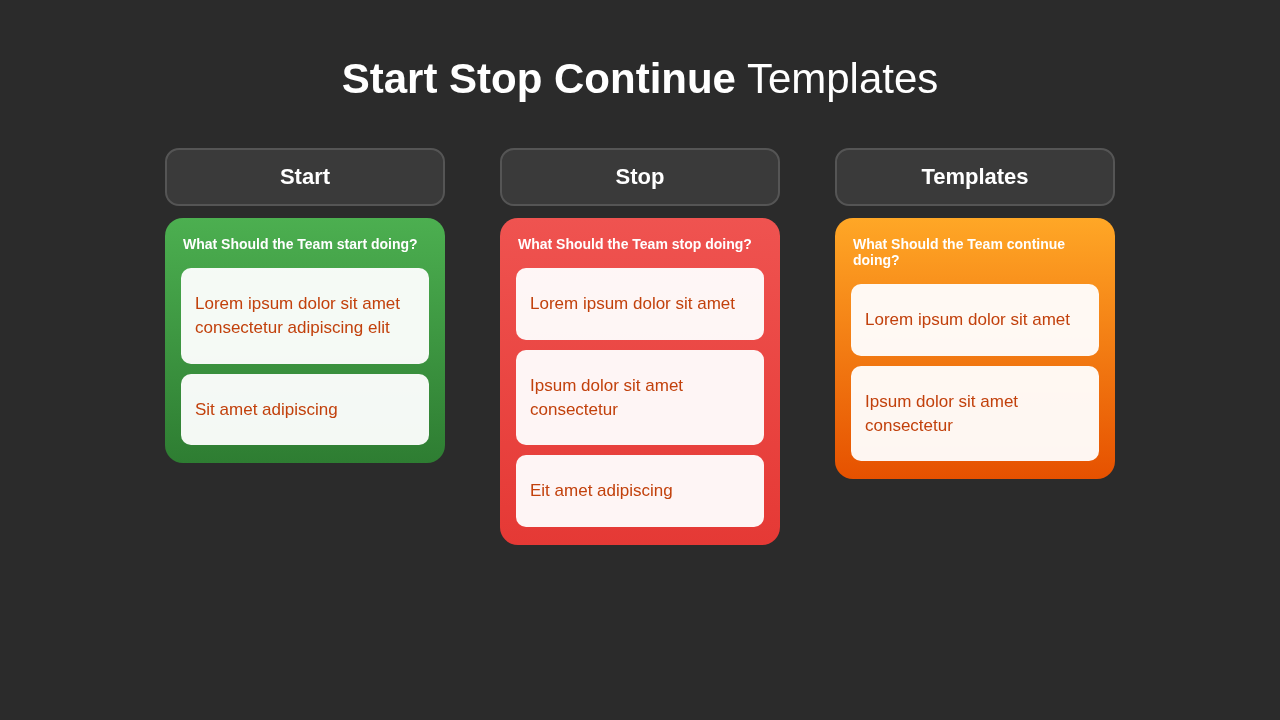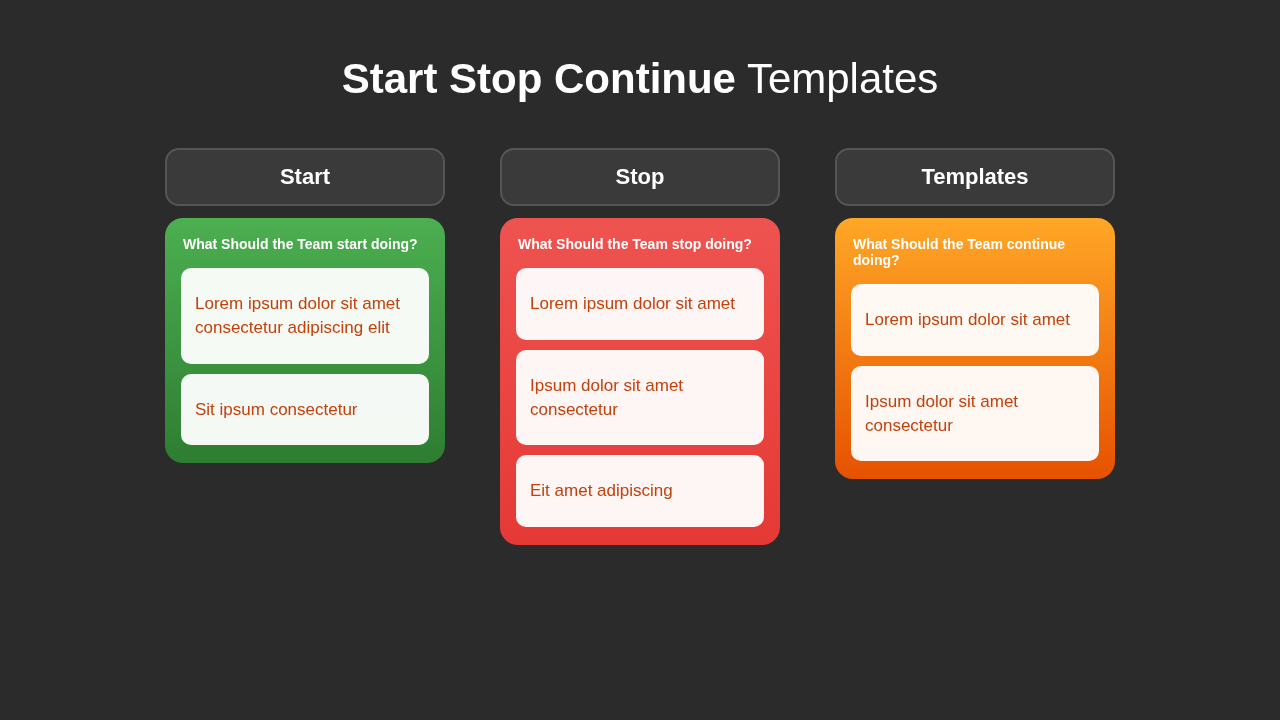--- a/index.html
+++ b/index.html
@@ -111,21 +111,21 @@
   <span class="bold-part">Start Stop Continue</span><span class="light-part"> Templates</span>
 </h1>
 
 <div class="columns-container">
 <div class="column">
       <div class="column-header">Start</div>
       <div class="column-card card-start">
         <div class="card-question">What Should the Team start doing?</div>
         <div class="card-items">
           <div class="card-item">Lorem ipsum dolor sit amet consectetur adipiscing elit</div>
-          <div class="card-item">Sit ipsum consectetur</div>
+          <div class="card-item">Sit amet adipiscing</div>
         </div>
       </div>
     </div>
     <div class="column">
       <div class="column-header">Stop</div>
       <div class="column-card card-stop">
         <div class="card-question">What Should the Team stop doing?</div>
         <div class="card-items">
           <div class="card-item">Lorem ipsum dolor sit amet</div>
           <div class="card-item">Ipsum dolor sit amet consectetur</div>

